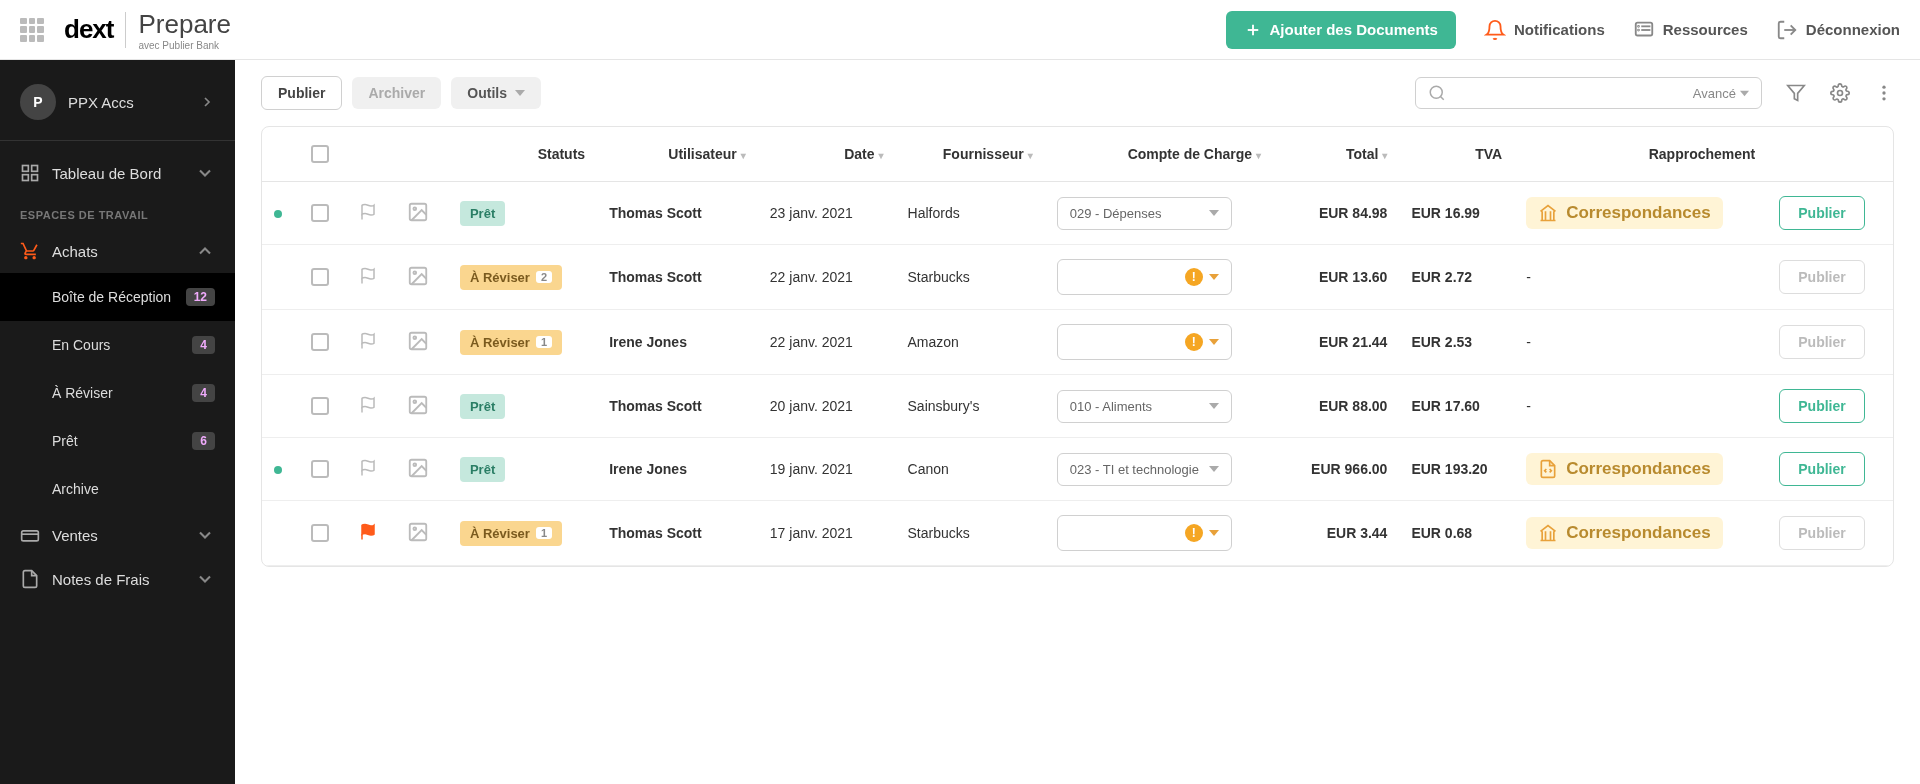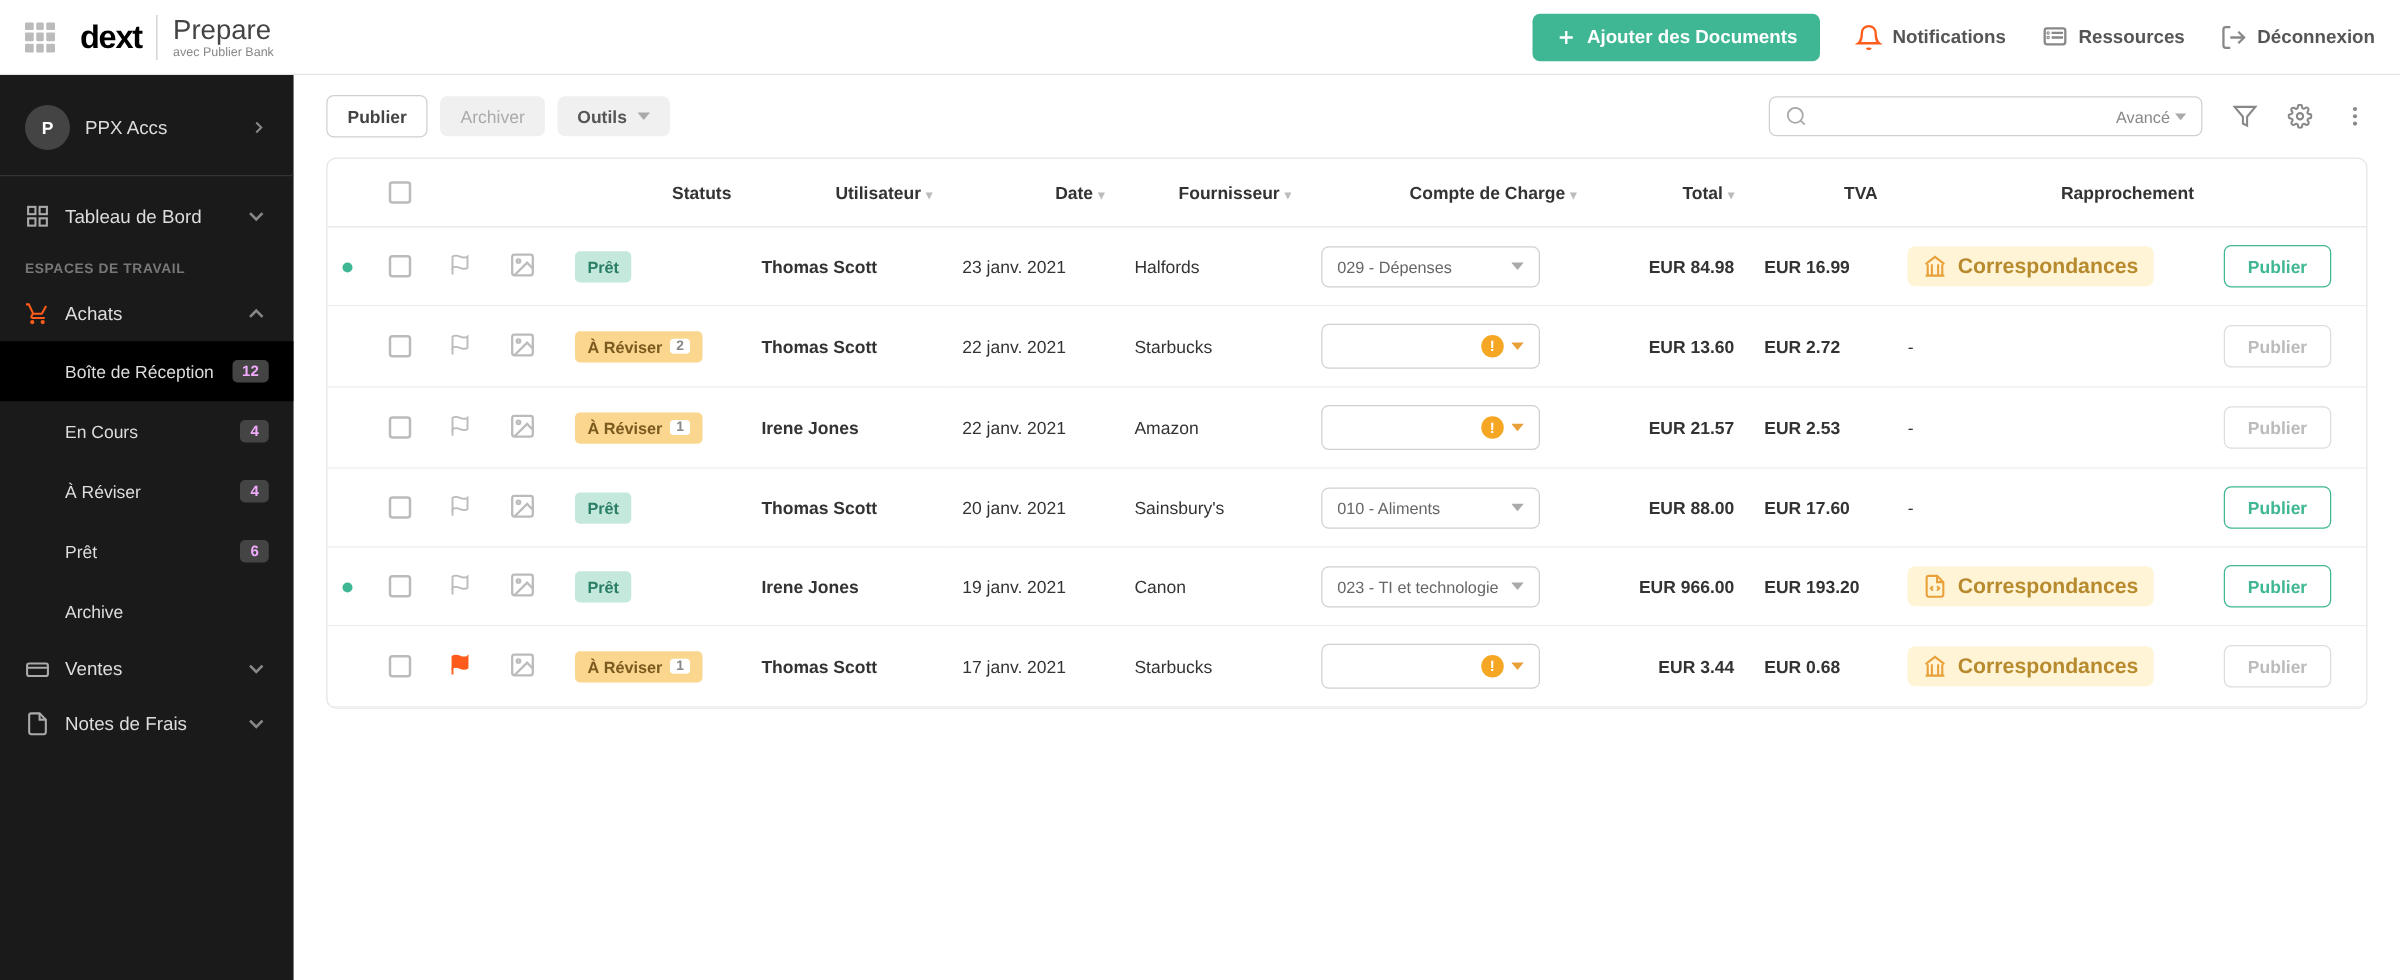--- a/index.html
+++ b/index.html
@@ -6,21 +6,21 @@
 body { font-family: -apple-system, BlinkMacSystemFont, 'Segoe UI', sans-serif; background: #fff; color: #333; font-size: 14px; }
 
 
 .header { height: 60px; display: flex; align-items: center; padding: 0 20px; border-bottom: 1px solid #e5e5e5; }
 .apps-icon { width: 24px; height: 24px; display: grid; grid-template-columns: repeat(3,1fr); gap: 2px; cursor: pointer; margin-right: 20px; }
 .apps-icon span { background: #bbb; border-radius: 1px; }
 .logo { display: flex; align-items: center; gap: 12px; }
 .logo-dext { color: #000000; font-weight: 800; font-size: 26px; letter-spacing: -1px; }
 .logo-divider { width: 1px; height: 36px; background: #ccc; }
 .logo-prepare { display: flex; flex-direction: column; }
-.logo-prepare-title { color: #444; font-size: 22px; font-weight: 500; }
+.logo-prepare-title { color: #444; font-size: 26px; font-weight: 500; }
 .logo-prepare-sub { color: #888; font-size: 10px; }
 .header-spacer { flex: 1; }
 .header-actions { display: flex; align-items: center; gap: 28px; }
 .btn-primary { background: #3fb794; color: #fff; border: none; padding: 10px 18px; border-radius: 6px; font-weight: 600; font-size: 15px; display: flex; align-items: center; gap: 8px; cursor: pointer; }
 .btn-primary svg { width: 18px; height: 18px; }
 .header-link { display: flex; align-items: center; gap: 8px; color: #555; font-weight: 600; cursor: pointer; font-size: 15px; }
 .header-link svg { width: 22px; height: 22px; }
 .notif-icon { color: #ff5b1a; }
 
 
@@ -38,21 +38,21 @@
 .sidebar-item.achats svg { color: #ff5b1a; }
 .sidebar-sub { padding-left: 52px; padding-right: 20px; display: flex; align-items: center; height: 48px; cursor: pointer; }
 .sidebar-sub.active { background: #000; }
 .sidebar-sub .sub-label { flex: 1; font-size: 14px; font-weight: 500; }
 .badge { background: #444; color: #f0abfc; border-radius: 4px; padding: 2px 8px; font-size: 12px; font-weight: 600; }
 
 
 .main { flex: 1; background: #fff; overflow: auto; }
 .toolbar { display: flex; align-items: center; padding: 16px 26px; gap: 10px; }
 .btn-outline { border: 1px solid #d0d0d0; background: #fff; color: #444; padding: 8px 16px; border-radius: 6px; font-weight: 600; cursor: pointer; font-size: 14px; }
-.btn-disabled { border: none; background: #f0f0f0; color: #aaa; padding: 8px 16px; border-radius: 6px; font-weight: 400; font-size: 14px; }
+.btn-disabled { border: none; background: #f0f0f0; color: #aaa; padding: 8px 16px; border-radius: 6px; font-weight: 700; font-size: 14px; }
 .btn-tools { background: #f0f0f0; color: #555; padding: 8px 16px; border-radius: 6px; font-weight: 600; cursor: pointer; font-size: 14px; display: flex; align-items: center; gap: 8px; border: none; }
 .toolbar-spacer { flex: 1; }
 .search-box { display: flex; align-items: center; border: 1px solid #d0d0d0; border-radius: 6px; padding: 6px 12px; width: 347px; gap: 10px; }
 .search-box input { border: none; outline: none; flex: 1; font-size: 14px; }
 .search-adv { color: #888; font-size: 13px; display: flex; align-items: center; gap: 4px; cursor: pointer; }
 .toolbar-icon { color: #888; cursor: pointer; width: 20px; height: 20px; margin-left: 14px; }
 
 
 .table-wrap { margin: 0 26px; border: 1px solid #e5e5e5; border-radius: 8px; overflow: hidden; }
 .table { width: 100%; border-collapse: collapse; }
@@ -372,21 +372,21 @@
               <td>22 janv. 2021</td>
               <td>Amazon</td>
               <td>
                 <div class="select-box warn">
                   <span class="warn-icon">!</span>
                   <svg width="10" height="10" viewBox="0 0 10 10">
                     <polygon points="0,2 10,2 5,8" fill="#e8a13a"></polygon>
                   </svg>
                 </div>
               </td>
-              <td class="right"><b>EUR 21.57</b></td>
+              <td class="right"><b>EUR 21.44</b></td>
               <td><b>EUR 2.53</b></td>
               <td><span>-</span></td>
               <td><button class="btn-publish disabled">Publier</button></td>
             </tr>
             <tr>
               <td></td>
               <td>
                 <div class="checkbox"></div>
               </td>
               <td><svg class="flag-icon " width="18" height="18" viewBox="0 0 24 24" fill="none" stroke="currentColor" stroke-width="2">

